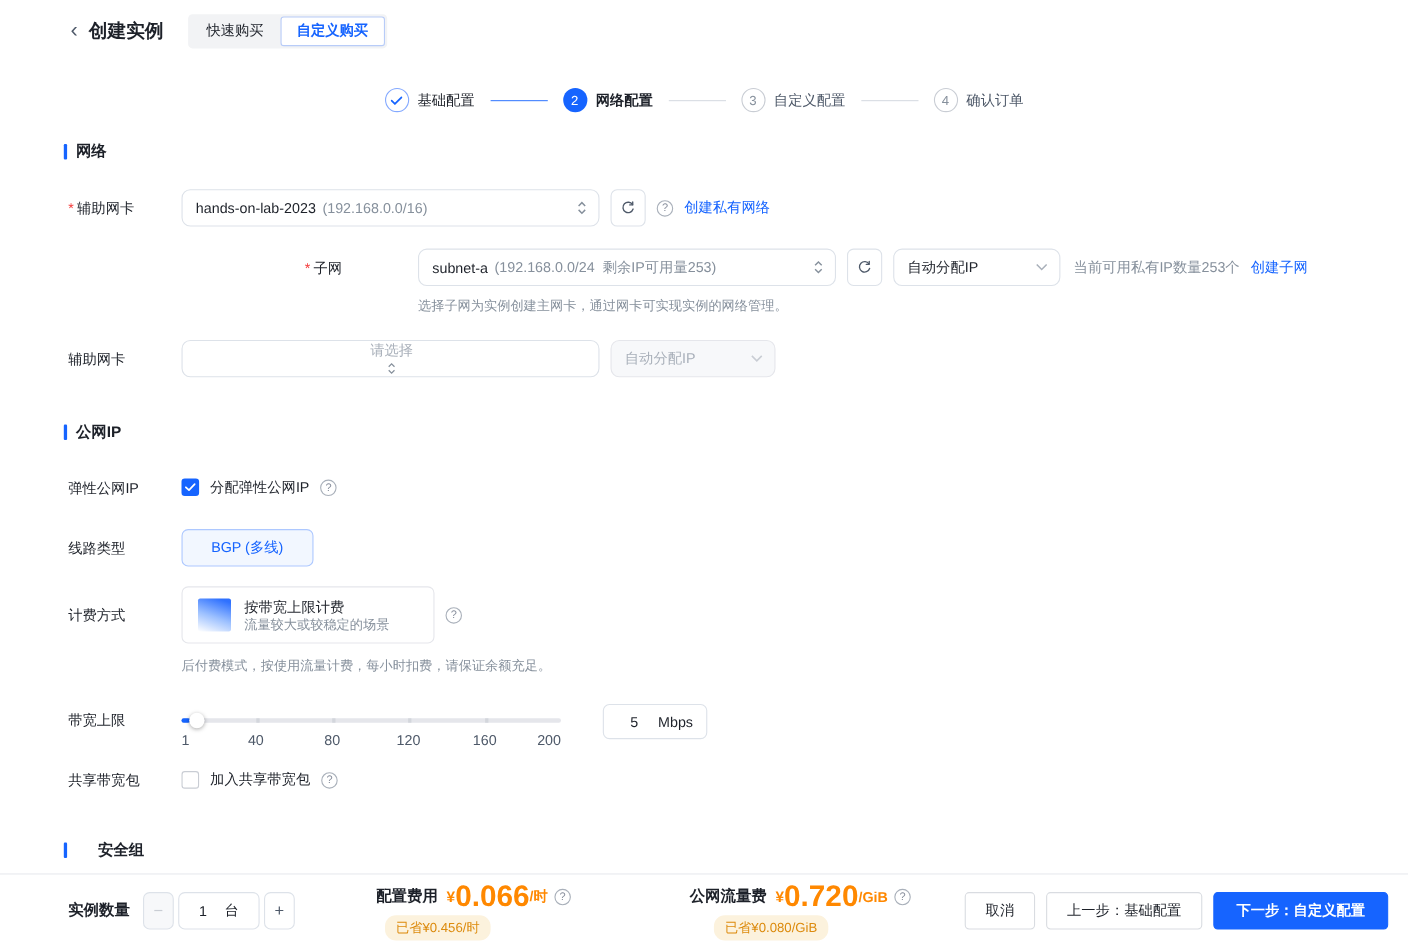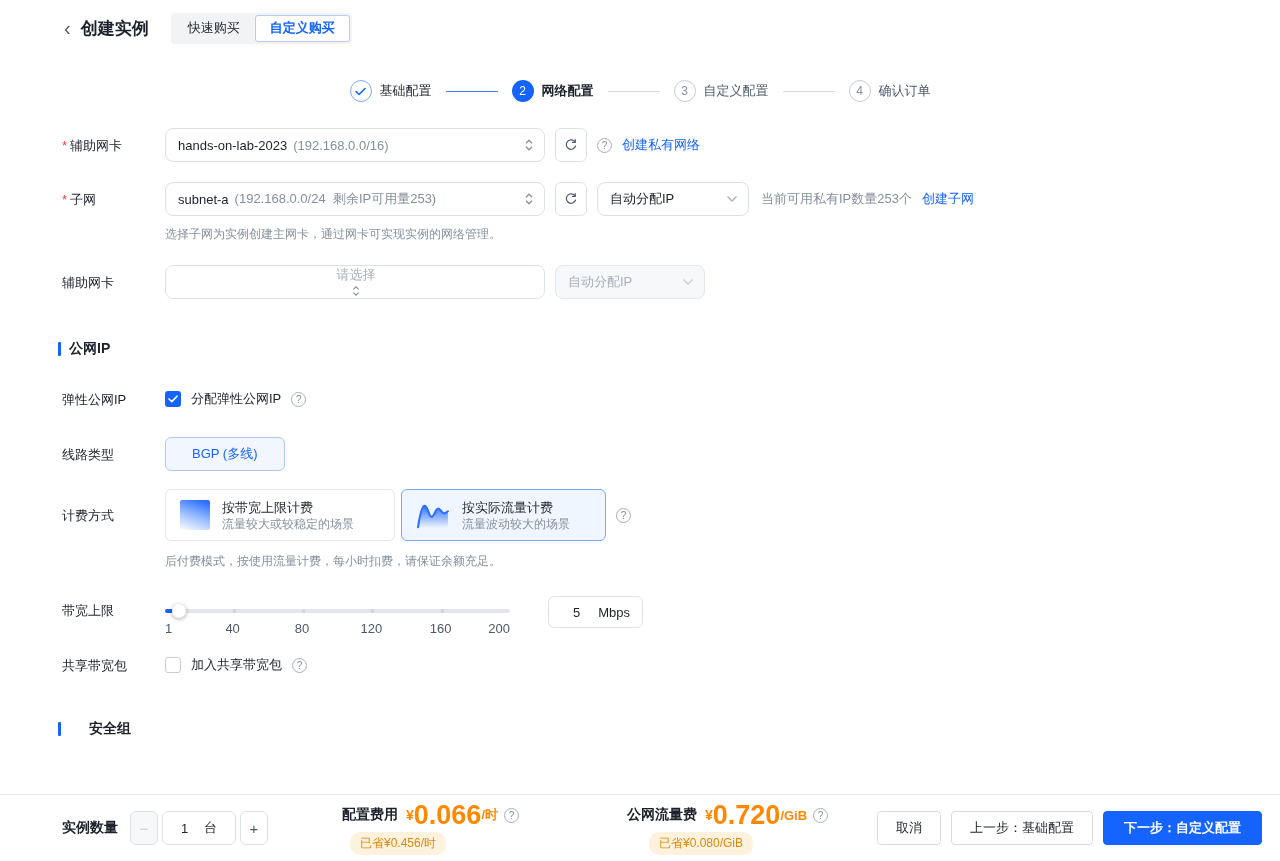--- a/index.html
+++ b/index.html
@@ -145,20 +145,24 @@
   </div>
   <span class="step-line gray"></span>
   <div class="step">
     <span class="step-circle pending">4</span>
     <span class="step-label">确认订单</span>
   </div>
 </div>
 
 <div class="content">
 
+  <div class="sec-title">
+    <i class="sec-bar"></i>
+    <span>网络</span>
+  </div>
 
   <div class="form-row" style="margin-top:24px;">
     <div class="form-label">
       <span class="req">*</span><span>辅助网卡</span>
     </div>
     <div class="form-field">
       <div class="select" style="width:380px;">
         <span class="val">hands-on-lab-2023</span>
         <span class="muted" style="margin-left:6px;">(192.168.0.0/16)</span>
         <span class="spacer"></span>
@@ -171,21 +175,21 @@
         <svg width="14" height="14" viewBox="0 0 16 16">
             <path d="M13.2 9.2 A5.4 5.4 0 1 1 12.6 4.6" fill="none" stroke="#4e5969" stroke-width="1.4" stroke-linecap="round"></path>
             <path d="M12.8 1.8 L12.8 4.9 L9.7 4.9" fill="none" stroke="#4e5969" stroke-width="1.4" stroke-linecap="round" stroke-linejoin="round"></path>
           </svg>
       </button>
       <span class="help-ico">?</span>
       <a class="link">创建私有网络</a>
     </div>
   </div>
 
-  <div class="form-row" style="margin-top:20px;">
+  <div class="form-row" style="margin-top:20px;justify-content:flex-end;">
     <div class="form-label">
       <span class="req">*</span><span>子网</span>
     </div>
     <div class="form-field" style="flex-wrap:wrap; width:900px;">
       <div class="select" style="width:380px;">
         <span class="val">subnet-a</span>
         <span class="muted" style="margin-left:6px;">(192.168.0.0/24  剩余IP可用量253)</span>
         <span class="spacer"></span>
         <svg width="10" height="16" viewBox="0 0 10 16">
             <path d="M2 6.2 L5 3.2 L8 6.2" fill="none" stroke="#86909c" stroke-width="1.3"></path>
@@ -268,36 +272,20 @@
   <div class="form-row" style="margin-top:18px;">
     <div class="form-label" style="padding-top:18px;">
       <span>计费方式</span>
     </div>
     <div class="form-field" style="flex-wrap:wrap; width:760px;">
       <div class="bill-card plain">
         <span class="bill-ico-square"></span>
         <span>
           <span class="bill-title" style="display:block;">按带宽上限计费</span>
           <span class="bill-sub" style="display:block;">流量较大或较稳定的场景</span>
-        </span>
-      </div>
-      <div class="bill-card selected">
-        <svg class="bill-ico-wave" viewBox="0 0 36 30">
-          <defs>
-            <linearGradient id="wg" x1="0" y1="0" x2="0" y2="1">
-              <stop offset="0" stop-color="#2e6fff"></stop>
-              <stop offset="1" stop-color="#2e6fff" stop-opacity="0.04"></stop>
-            </linearGradient>
-          </defs>
-          <path d="M2 28 C4 14 6 5 9 5 C12.5 5 13.5 17 16.5 17 C19.5 17 20.5 8 23.5 8 C26.5 8 28 15 31 13 L34 11 L34 28 Z" fill="url(#wg)"></path>
-          <path d="M2 28 C4 14 6 5 9 5 C12.5 5 13.5 17 16.5 17 C19.5 17 20.5 8 23.5 8 C26.5 8 28 15 31 13 L34 11" fill="none" stroke="#2e6fff" stroke-width="2.2" stroke-linecap="round"></path>
-        </svg>
-        <span>
-          <span class="bill-title" style="display:block;">按实际流量计费</span>
-          <span class="bill-sub" style="display:block;">流量波动较大的场景</span>
         </span>
       </div>
       <span class="help-ico">?</span>
       <div style="width:100%; margin-top:12px;">
         <span class="hint">后付费模式，按使用流量计费，每小时扣费，请保证余额充足。</span>
       </div>
     </div>
   </div>
 
   <div class="form-row" style="margin-top:26px;">

